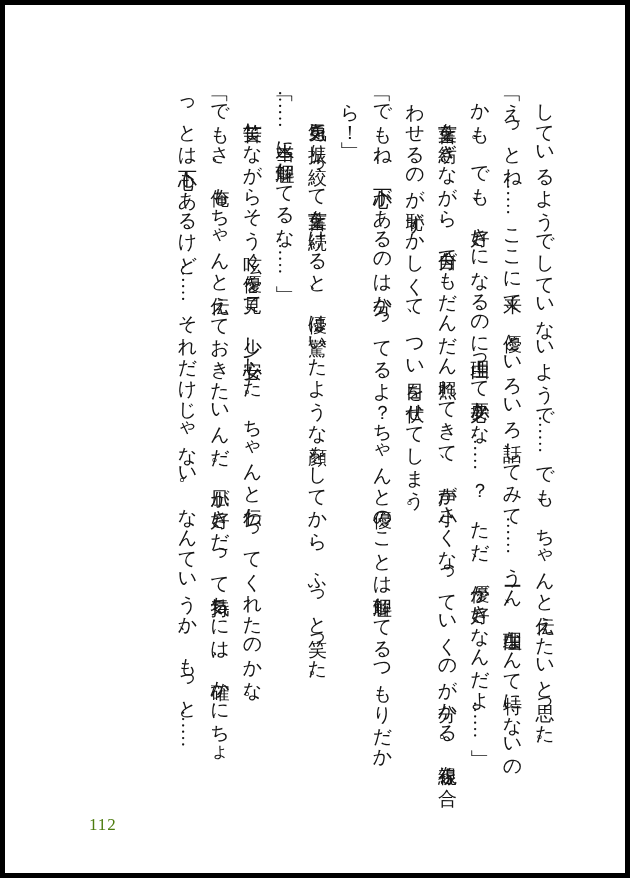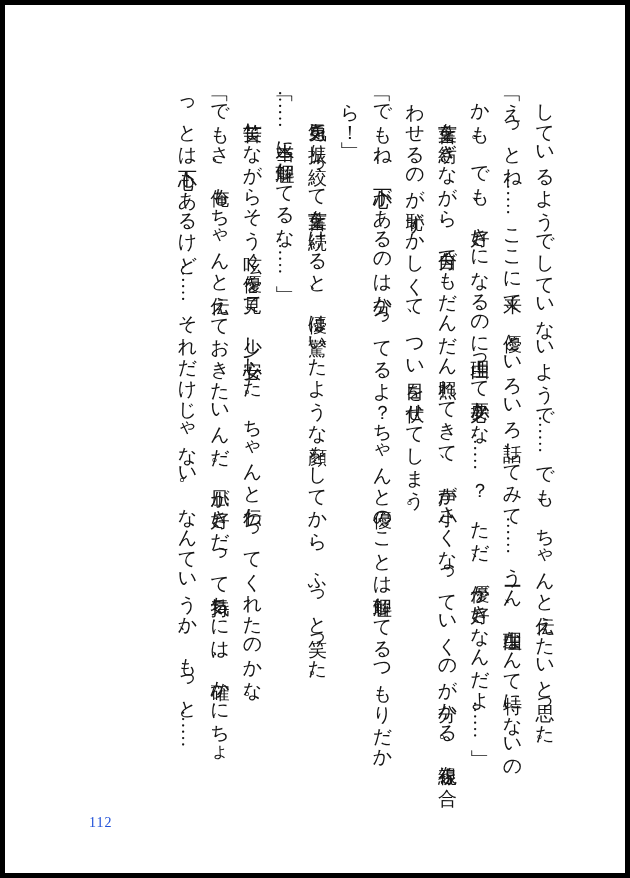--- a/index.html
+++ b/index.html
@@ -31,23 +31,23 @@
     color: #141414;
   }
   .text-body p {
     margin: 0;
     padding: 0;
   }
   .page-number {
     position: absolute;
     left: 84px;
     top: 810px;
-    font-size: 14px;
+    font-size: 17px;
     letter-spacing: 1px;
-    color: #1d4ed8;
+    color: #4d7c0f;
   }
 </style>
 </head>
 <body>
 
 <div class="page-frame">
   <div class="text-body">
     <p>しているようでしていないようで……でも、ちゃんと伝えたいと思った。</p>
     <p>「えっとね……ここに来て、優といろいろ話してみて……うーん、理由なんて特にないのかも。でも、好きになるのに理由って必要かな……？　ただ、優が好きなんだよ……」</p>
     <p>　言葉を紡ぎながら、自分でもだんだん照れてきて、声が小さくなっていくのが分かる。視線を合わせるのが恥ずかしくて、つい目を伏せてしまう。</p>

